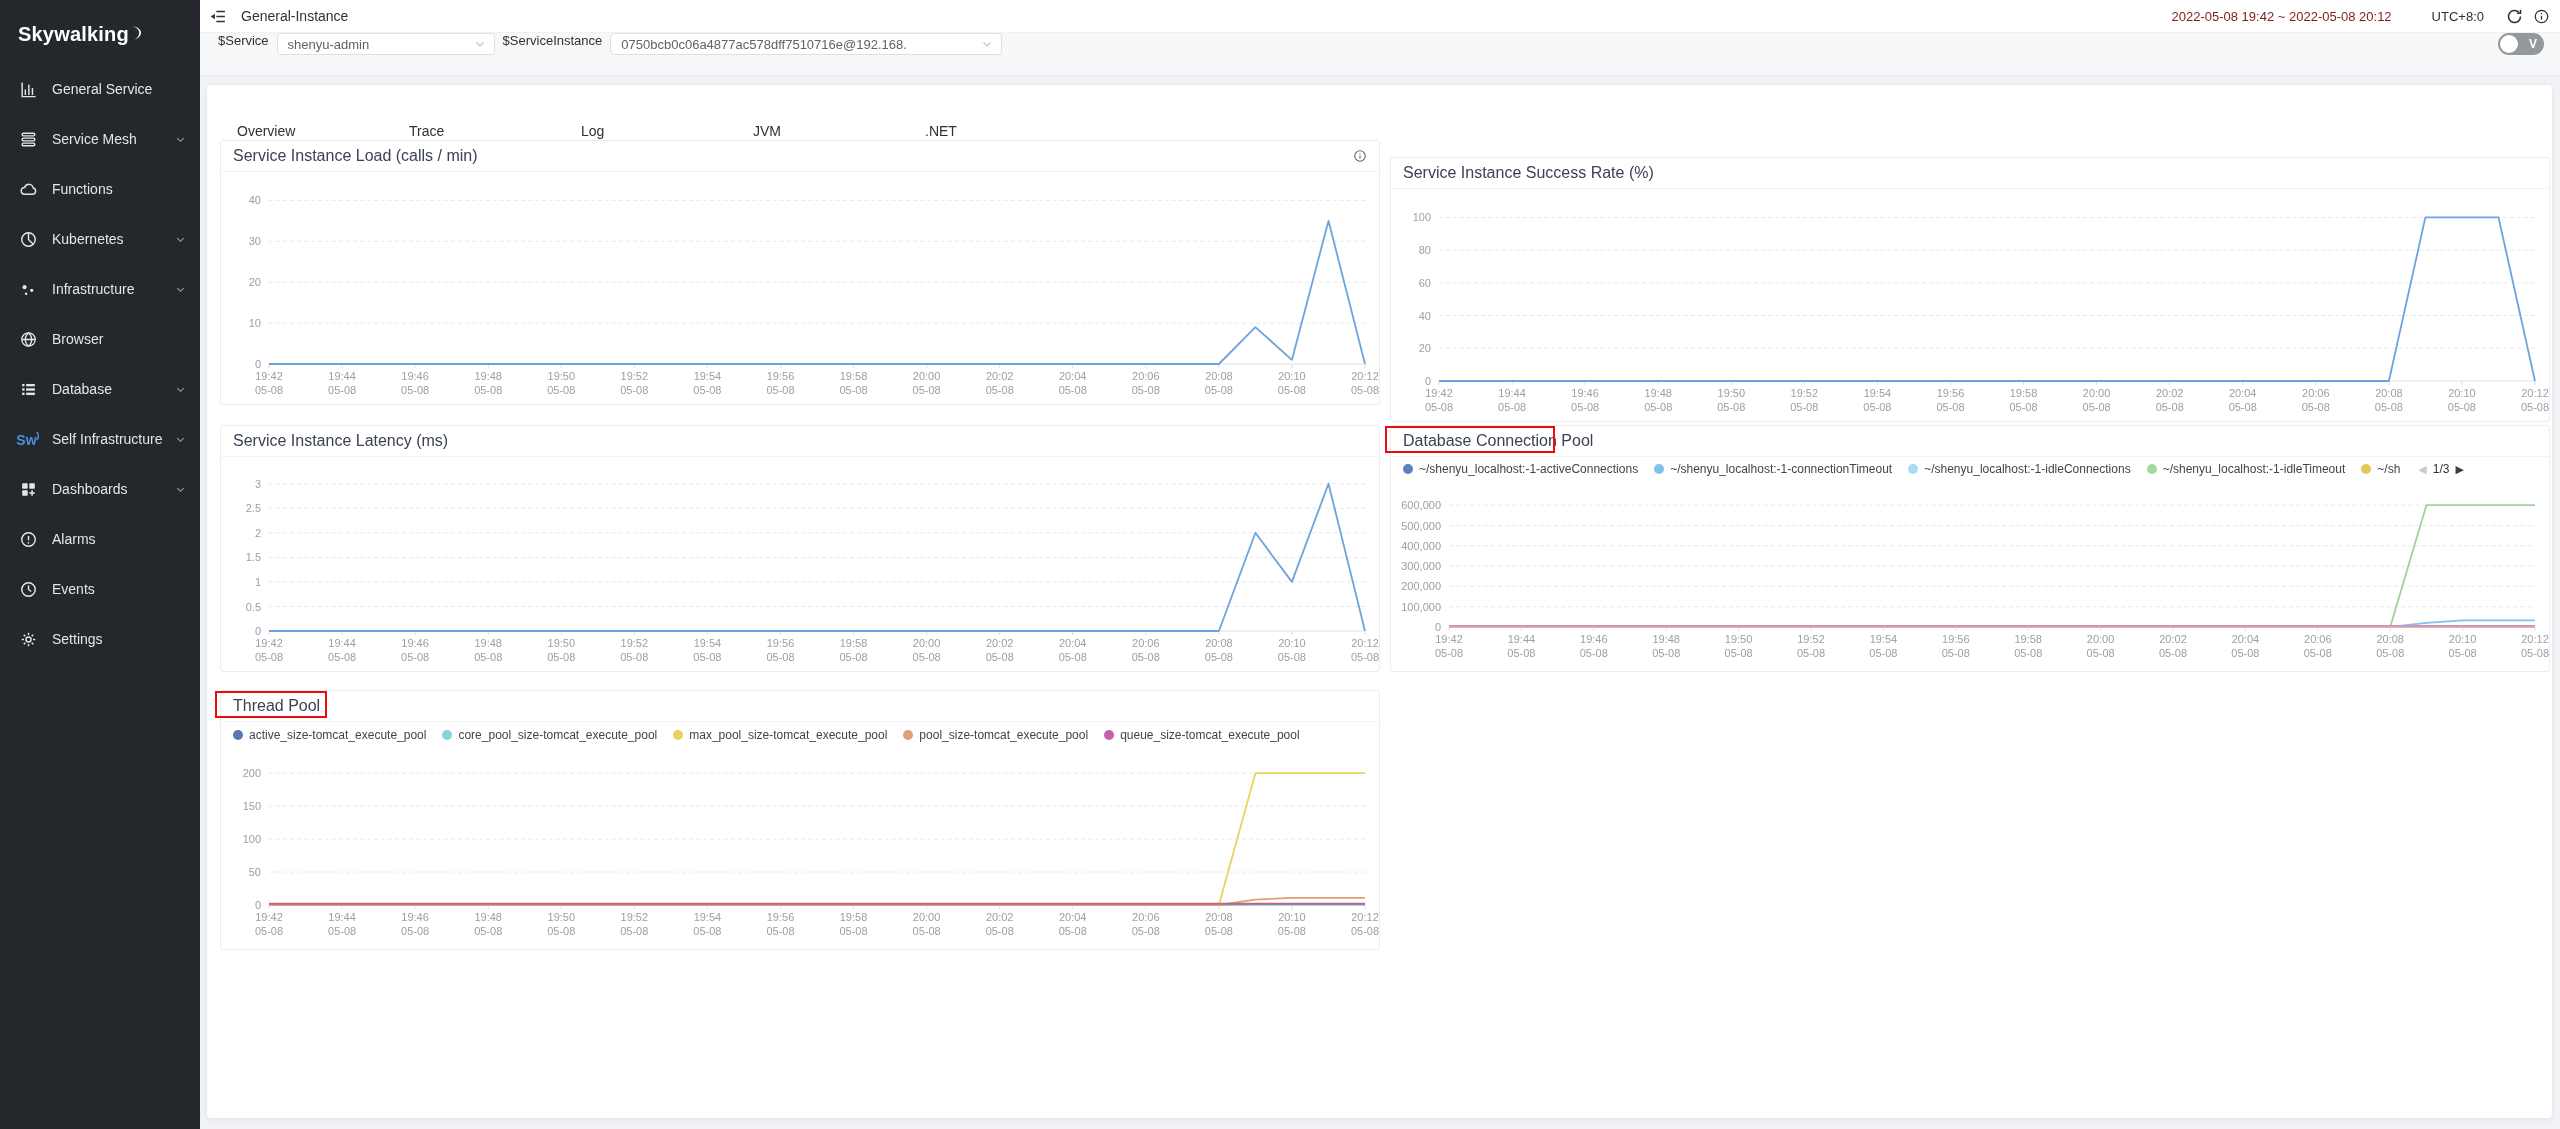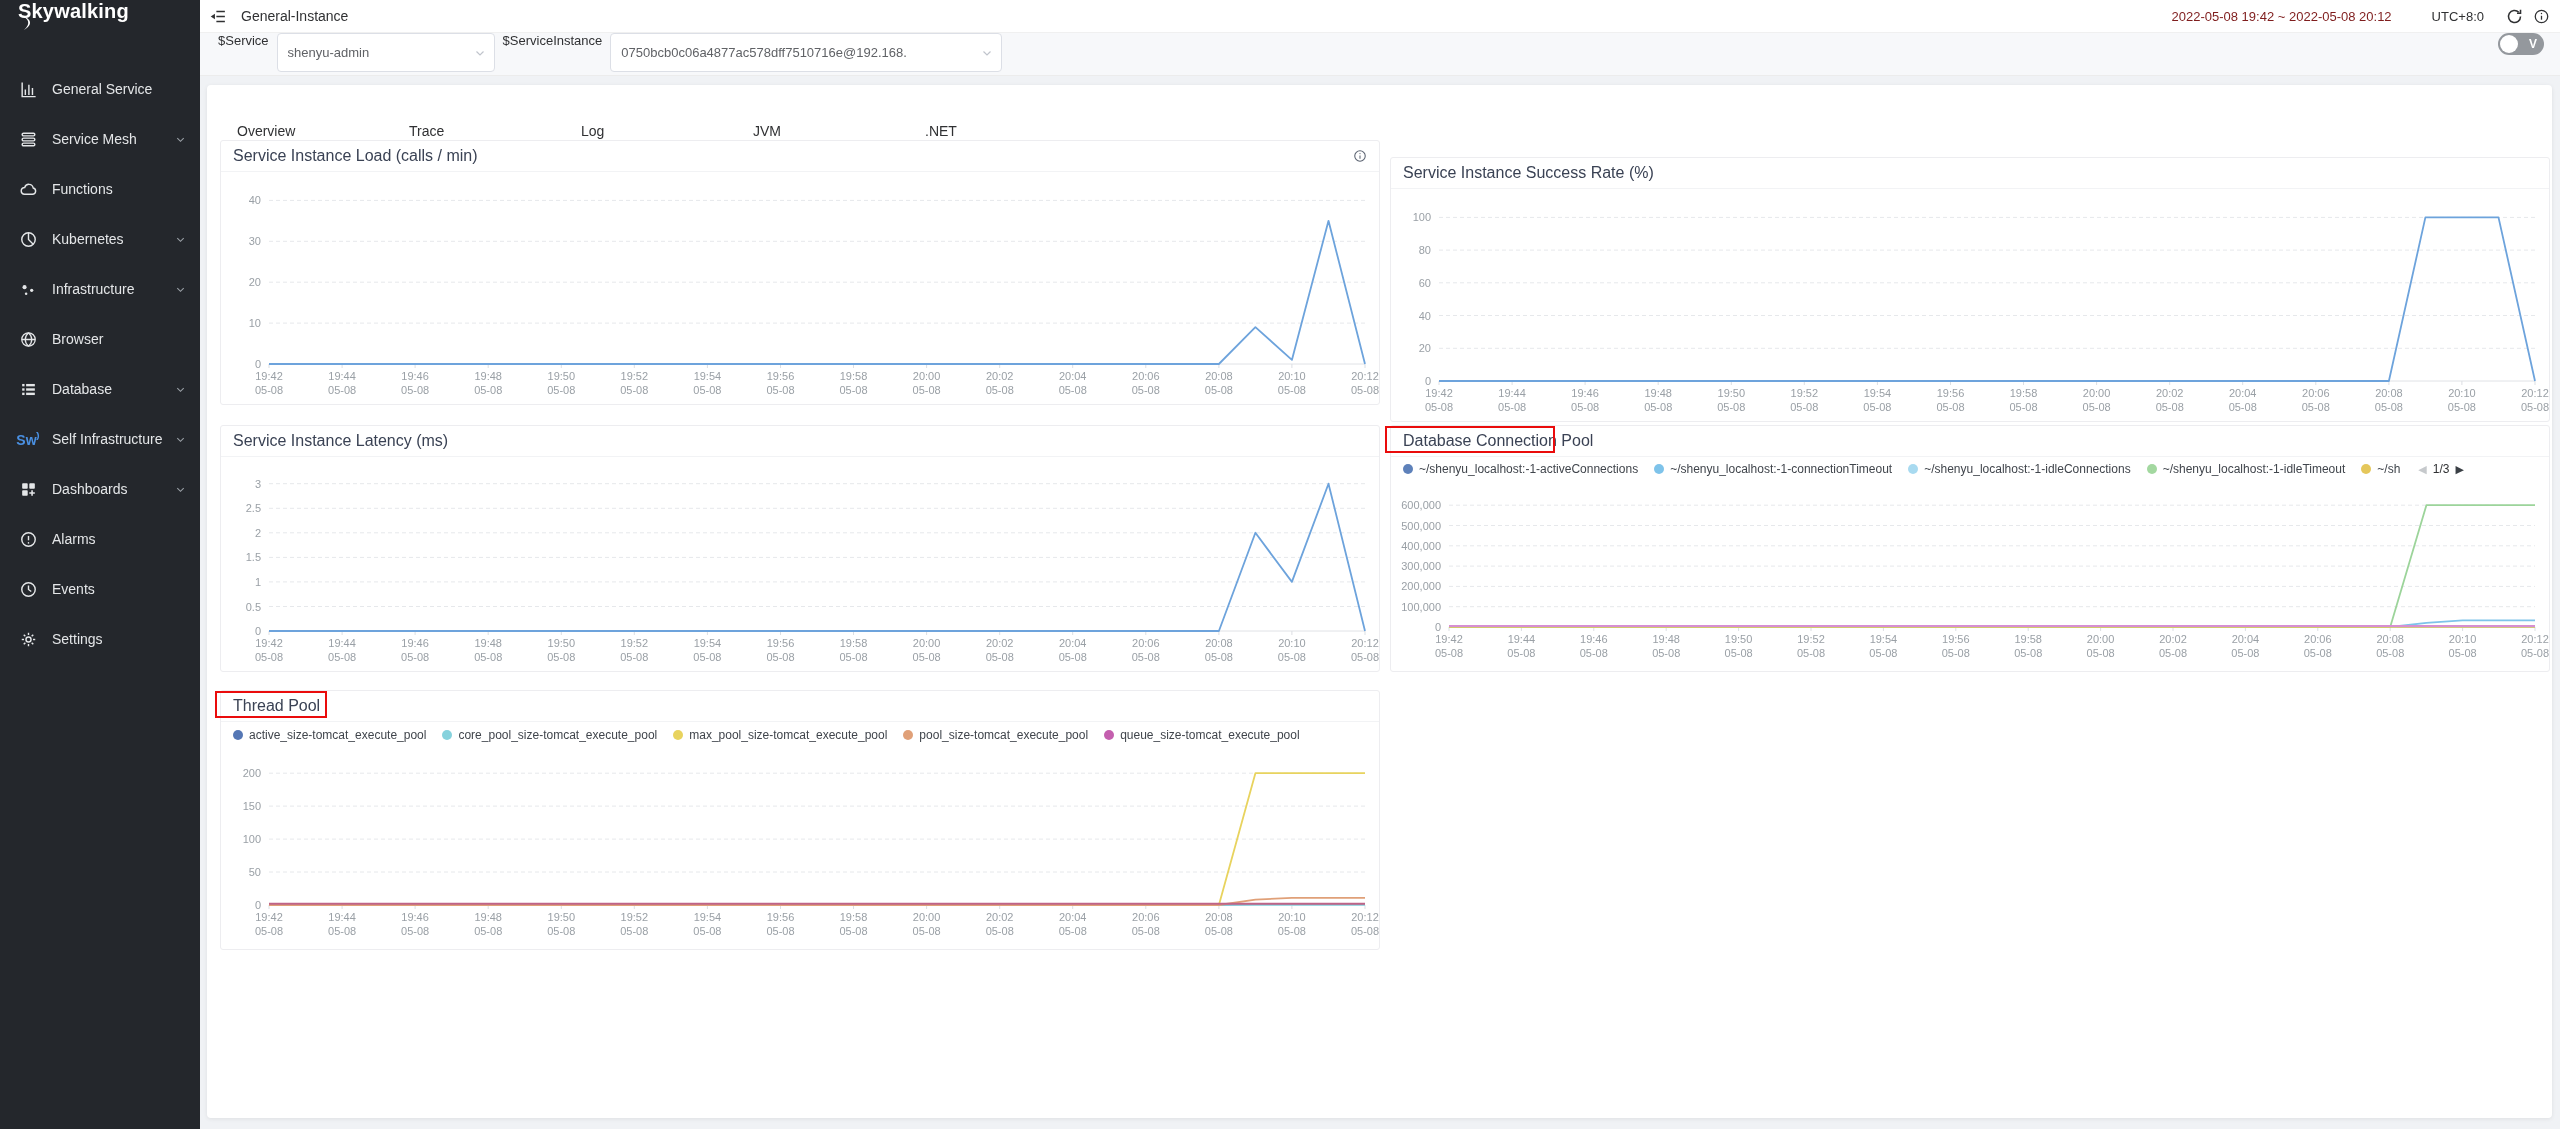--- a/index.html
+++ b/index.html
@@ -1,42 +1,42 @@
 <!DOCTYPE html>
 <html><head>
 <meta charset="utf-8">
 <style>
   * { margin:0; padding:0; box-sizing:border-box; }
   html,body { width:2560px; height:1129px; overflow:hidden; }
   body { font-family:"Liberation Sans", sans-serif; background:#f0f2f5; position:relative; color:#303133; }
 
   
   .sidebar { position:absolute; left:0; top:0; width:200px; height:1129px; background:#24272c; z-index:5; }
-  .logo { height:46px; display:flex; align-items:flex-start; padding-left:18px; color:#fff; font-size:20px; font-weight:bold; letter-spacing:.2px;flex-direction:column; }
+  .logo { height:46px; display:flex; align-items:flex-end; padding-left:18px; color:#fff; font-size:20px; font-weight:bold; letter-spacing:.2px; }
   .logo .swoosh { margin-left:1px; margin-top:-10px; }
   .menu { padding-top:18px; }
   .menu-item { height:50px; display:flex; align-items:center; padding:0 14px 0 18px; color:#e4e6e8; font-size:14px; cursor:pointer; }
   .menu-item .mi-icon { width:20px; height:20px; margin-right:14px; display:flex; align-items:center; justify-content:center; flex:0 0 20px; }
   .menu-item .mi-label { flex:1; white-space:nowrap; }
   .menu-item .mi-chev { color:#9aa0a6; display:flex; }
   .sw-txt { color:#4a90e2; font-weight:bold; font-size:14px; }
 
   
   .hdr1 { position:absolute; left:200px; top:0; right:0; height:33px; background:#fff; border-bottom:1px solid #f0f0f0; display:flex; align-items:center; padding:0 10px; z-index:4; }
   .hdr1 .collapse { display:flex; margin-right:14px; cursor:pointer; }
   .hdr1 .title { font-size:14px; color:#303133; }
   .hdr1 .spacer { flex:1; }
   .hdr1 .timerange { font-size:13px; color:#7f1d1d; margin-right:40px; cursor:pointer; }
   .hdr1 .tz { font-size:13px; color:#303133; margin-right:12px; }
   .hdr1 .hicon { display:flex; margin-left:10px; cursor:pointer; }
 
   
   .hdr2 { position:absolute; left:200px; top:33px; right:0; height:43px; background:#f7f8fa; border-bottom:1px solid #ececec; display:flex; align-items:flex-start; padding:0 16px 0 10px; z-index:4; }
   .var-label { font-size:13px; color:#303133; margin:0 8px; white-space:nowrap; }
-  .select { background:#fff; border:1px solid #dcdfe6; border-radius:4px; height:39px; display:flex; align-items:center; padding:0 8px 0 10px; font-size:13px; color:#606266; cursor:pointer; }
+  .select { background:#fff; border:1px solid #dcdfe6; border-radius:4px; height:22px; display:flex; align-items:center; padding:0 8px 0 10px; font-size:13px; color:#606266; cursor:pointer; }
   .select .sel-val { flex:1; white-space:nowrap; overflow:hidden; }
   .select.svc { width:218px; }
   .select.inst { width:392px; }
   .sel-chev { margin-left:6px; display:flex; }
   .hdr2 .spacer { flex:1; }
   .toggle { width:46px; height:22px; border-radius:11px; background:#94989d; position:relative; cursor:pointer; }
   .toggle .knob { position:absolute; left:2px; top:2px; width:18px; height:18px; border-radius:50%; background:#fff; }
   .toggle .tg-label { position:absolute; right:7px; top:4px; color:#fff; font-size:12px; font-weight:bold; }
 
   

